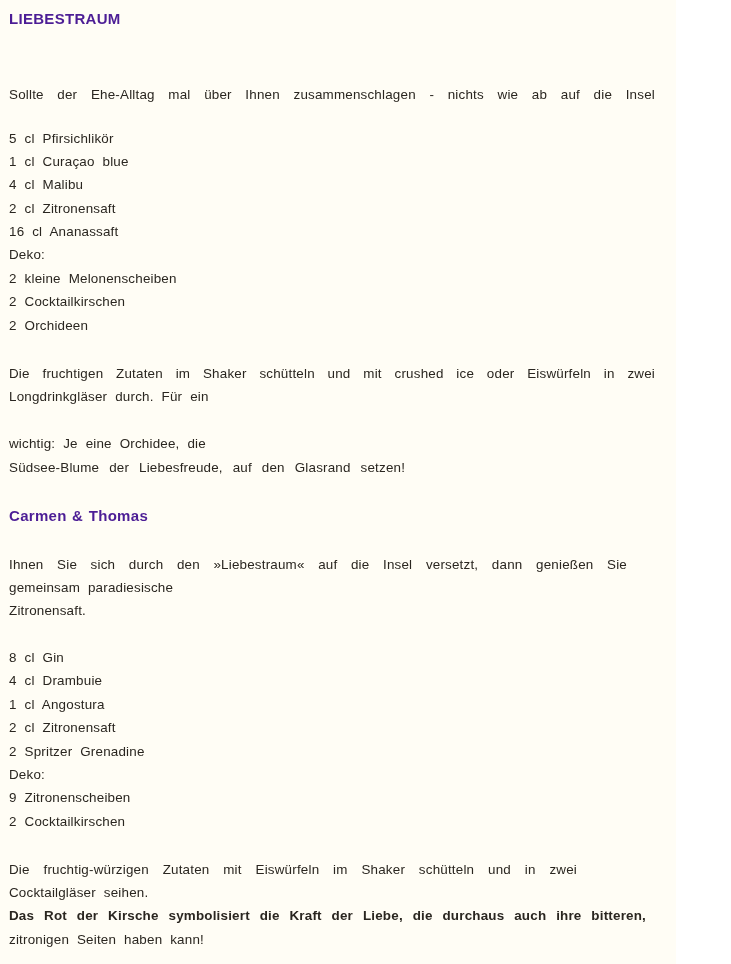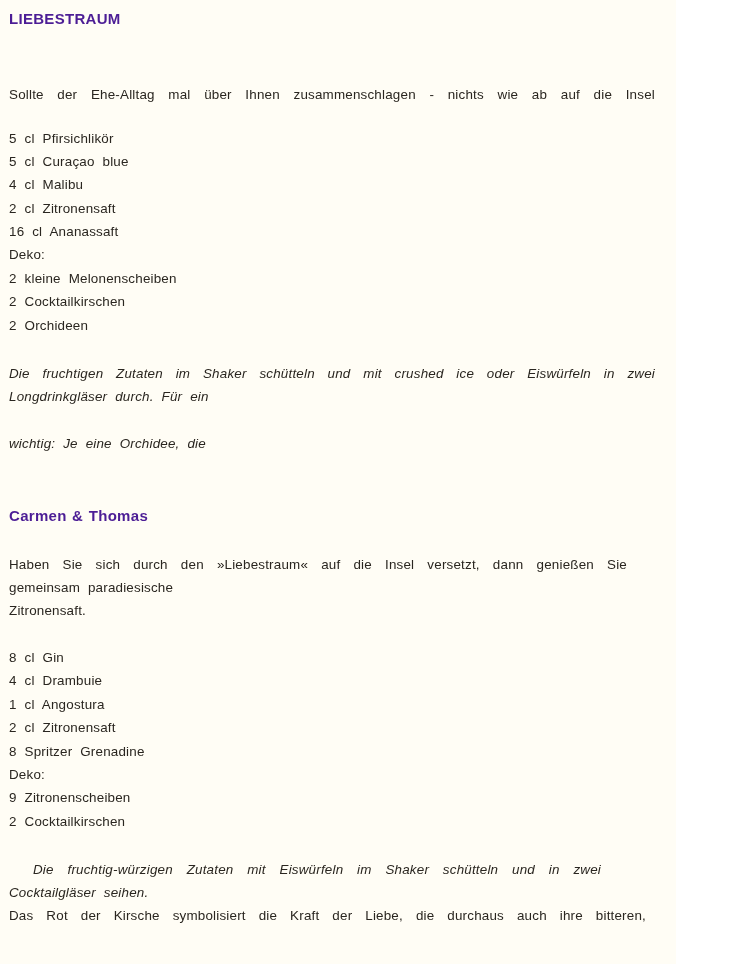--- a/index.html
+++ b/index.html
@@ -12,68 +12,70 @@
   }
   .paper {
     position:absolute; left:0; top:0; width:676px; height:964px;
     background:#fffdf5;
   }
   .line {
     position:absolute; left:9px; white-space:nowrap;
     font-size:13.4px; word-spacing:4px; letter-spacing:0.2px;
   }
   .title { font-weight:bold; font-size:15px; letter-spacing:0.3px; word-spacing:1px; color:#4c1d95; }
-  .ital { font-style:italic; }
+  .ital { }
   .just { display:block; text-align:justify; text-align-last:justify; width:646px; }
 </style>
 </head>
 <body>
 
 <div class="paper">
 
   <div class="line title" style="top:10px">LIEBESTRAUM</div>
 
   <div class="line" style="top:59px; width:646px;margin-top:28px;">
       <span class="just">Sollte der Ehe-Alltag mal über Ihnen zusammenschlagen - nichts wie ab auf die Insel</span>
     </div>
 
   <div class="line" style="top:131px">5 cl Pfirsichlikör</div>
-  <div class="line" style="top:154px">5 cl Curaçao blue</div>
+  <div class="line" style="top:154px">1 cl Curaçao blue</div>
   <div class="line" style="top:177px">4 cl Malibu</div>
   <div class="line" style="top:201px">2 cl Zitronensaft</div>
   <div class="line" style="top:224px">16 cl Ananassaft</div>
   <div class="line" style="top:247px; word-spacing:1px">Deko:</div>
   <div class="line" style="top:271px">2 kleine Melonenscheiben</div>
   <div class="line" style="top:294px">2 Cocktailkirschen</div>
   <div class="line" style="top:318px">2 Orchideen</div>
 
   <div class="line ital" style="top:366px; width:646px;">
       <span class="just">Die fruchtigen Zutaten im Shaker schütteln und mit crushed ice oder Eiswürfeln in zwei</span>
     </div>
   <div class="line ital" style="top:389px">Longdrinkgläser durch. Für ein</div>
   <div class="line ital" style="top:436px">wichtig: Je eine Orchidee, die</div>
+  <div class="line ital" style="top:460px; word-spacing:6px">Südsee-Blume der Liebesfreude, auf den Glasrand setzen!</div>
 
   <div class="line title" style="top:507px">Carmen &amp; Thomas</div>
 
   <div class="line" style="top:557px; width:618px;">
-      <span class="just" style="width:618px">Haben Sie sich durch den »Liebestraum« auf die Insel versetzt, dann genießen Sie</span>
+      <span class="just" style="width:618px">Ihnen Sie sich durch den »Liebestraum« auf die Insel versetzt, dann genießen Sie</span>
     </div>
   <div class="line" style="top:580px">gemeinsam paradiesische</div>
   <div class="line" style="top:603px">Zitronensaft.</div>
 
   <div class="line" style="top:650px">8 cl Gin</div>
   <div class="line" style="top:673px">4 cl Drambuie</div>
   <div class="line" style="top:697px">1 cl Angostura</div>
   <div class="line" style="top:720px">2 cl Zitronensaft</div>
-  <div class="line" style="top:744px">8 Spritzer Grenadine</div>
+  <div class="line" style="top:744px">2 Spritzer Grenadine</div>
   <div class="line" style="top:767px; word-spacing:1px">Deko:</div>
   <div class="line" style="top:790px">9 Zitronenscheiben</div>
   <div class="line" style="top:814px">2 Cocktailkirschen</div>
 
-  <div class="line ital" style="top:862px; width:568px;margin-left:24px;">
+  <div class="line ital" style="top:862px; width:568px;">
       <span class="just" style="width:568px">Die fruchtig-würzigen Zutaten mit Eiswürfeln im Shaker schütteln und in zwei</span>
     </div>
   <div class="line ital" style="top:885px">Cocktailgläser seihen.</div>
-  <div class="line" style="top:908px; width:637px;">
+  <div class="line" style="top:908px; width:637px;font-weight:bold;">
       <span class="just" style="width:637px">Das Rot der Kirsche symbolisiert die Kraft der Liebe, die durchaus auch ihre bitteren,</span>
     </div>
+  <div class="line" style="top:932px">zitronigen Seiten haben kann!</div>
 
 </div>
 
 </body></html>

